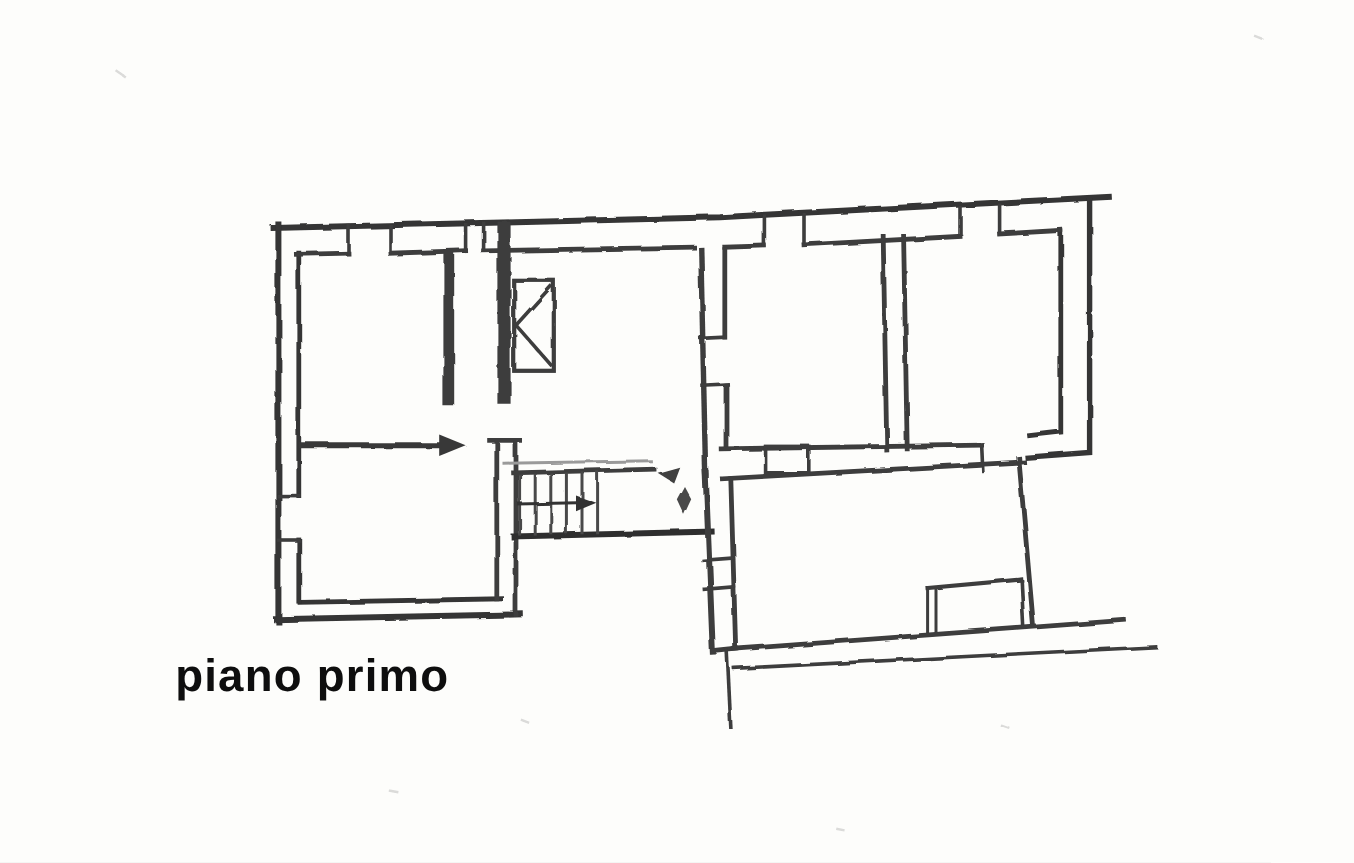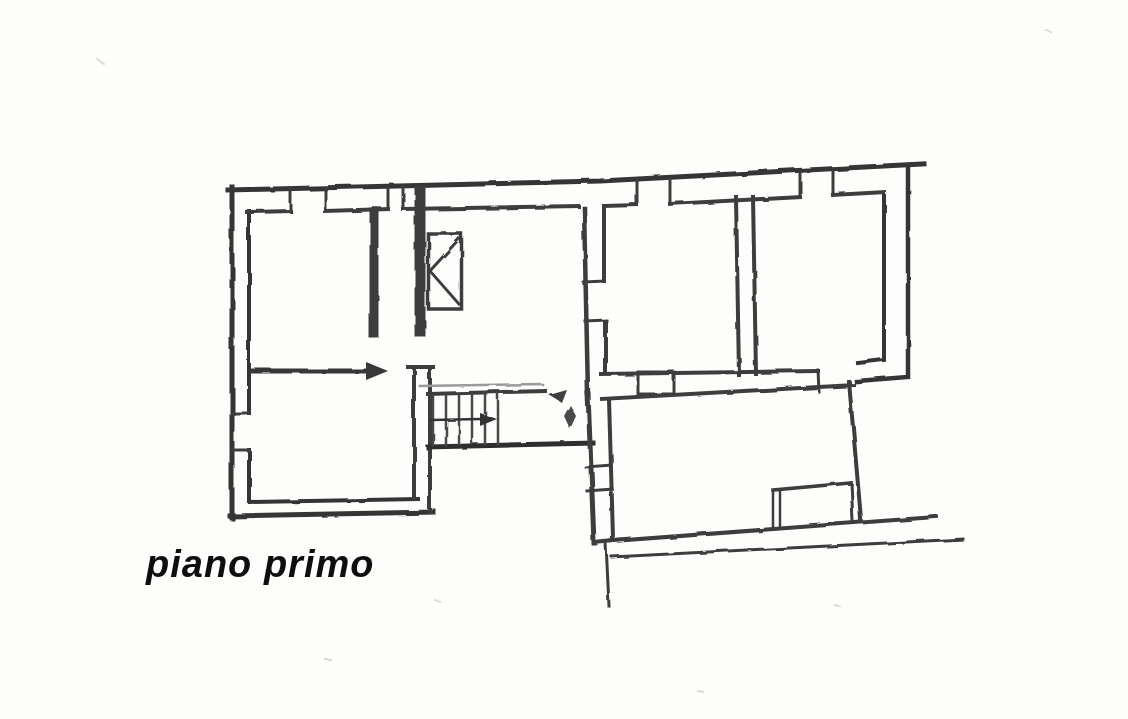--- a/index.html
+++ b/index.html
@@ -8,21 +8,20 @@
     width:1128px;height:719px;
     background:#fdfdfb;
     overflow:hidden;
     font-family:"Liberation Sans", sans-serif;
   }
   #plan-svg{position:absolute;left:0;top:0;}
   #caption{
     position:absolute;
     left:146px;top:543px;
     font-family:"Liberation Sans", sans-serif;
-    font-style:italic;
     font-weight:bold;
     font-size:38px;
     letter-spacing:1px;
     color:#0e0e0e;
     user-select:none;
   }
 </style>
 </head>
 <body>
 

